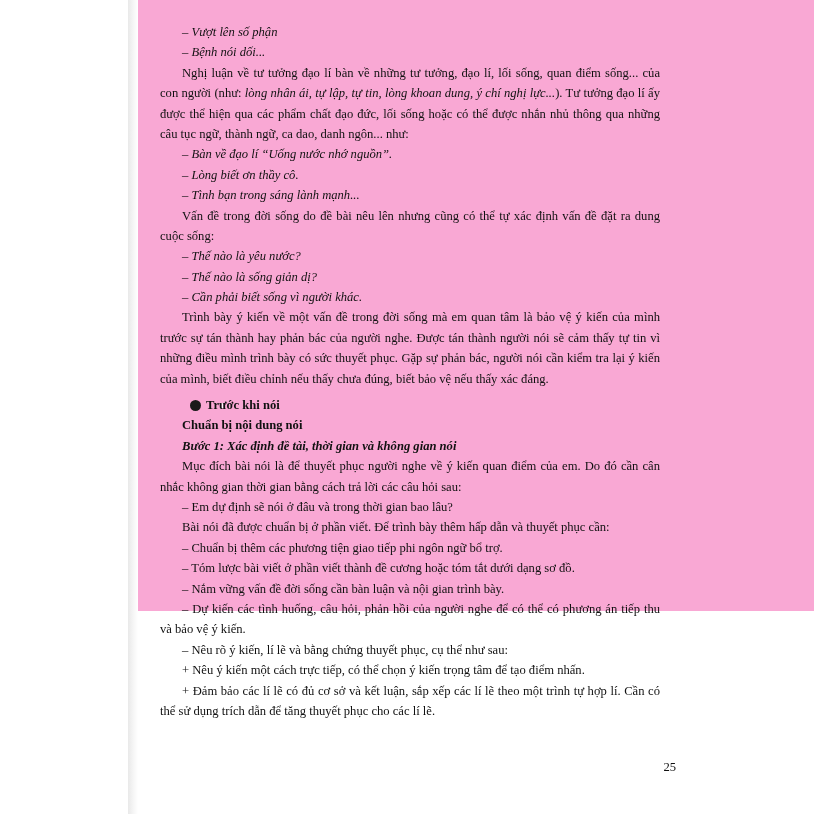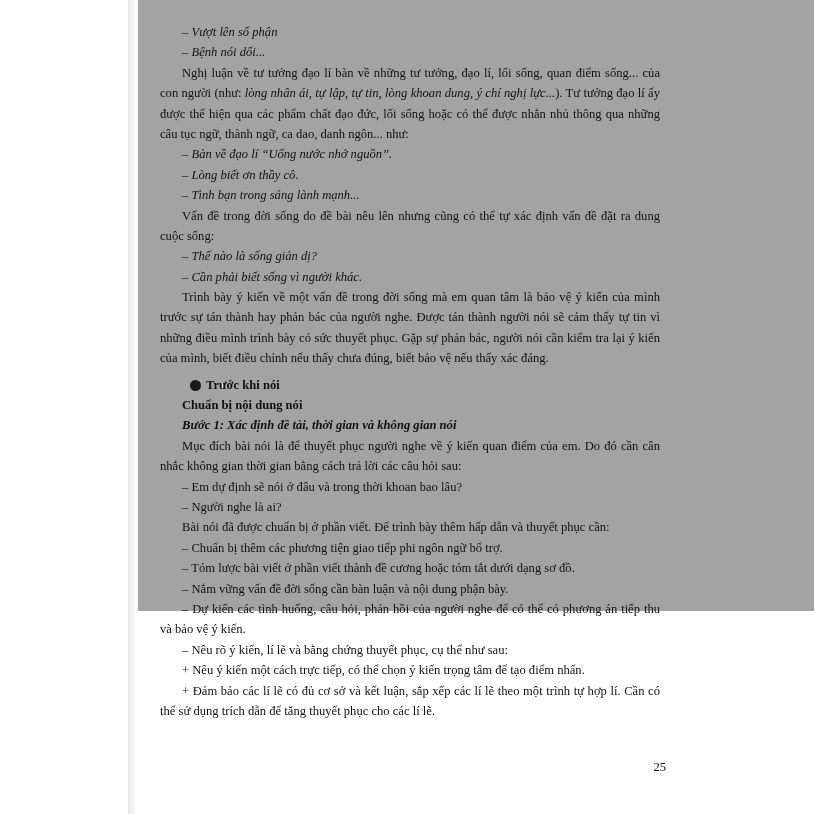--- a/index.html
+++ b/index.html
@@ -11,21 +11,21 @@
     height: 814px;
     background: #ffffff;
     font-family: "Liberation Serif", serif;
     color: #111111;
     overflow: hidden;
   }
   .page {
     position: relative;
     width: 814px;
     height: 611px;
-    background: #a3a3a3;
+    background: #f9a8d4;
     box-sizing: border-box;
   }
   
   .spine {
     position: absolute;
     left: 0;
     top: 0;
     width: 136px;
     height: 814px;
     background: #ffffff;
@@ -84,21 +84,21 @@
     font-weight: bold;
     text-indent: 22px;
   }
   .step {
     font-style: italic;
     font-weight: bold;
     text-indent: 22px;
   }
   .pagenum {
     position: absolute;
-    right: 148px;
+    right: 138px;
     top: 760px;
     font-size: 12.6px;
     font-family: "Liberation Serif", serif;
   }
   .gap-md { height: 6px; }
 </style>
 </head>
 <body>
 
 <div class="page">
@@ -113,46 +113,46 @@
     <p class="ind">
       <span>Nghị luận về tư tưởng đạo lí bàn về những tư tưởng, đạo lí, lối sống, quan điểm sống... của con người (như: </span><span class="it">lòng nhân ái, tự lập, tự tin, lòng khoan dung, ý chí nghị lực...</span><span>). Tư tưởng đạo lí ấy được thể hiện qua các phẩm chất đạo đức, lối sống hoặc có thể được nhắn nhủ thông qua những câu tục ngữ, thành ngữ, ca dao, danh ngôn... như:</span>
     </p>
 
     <p class="dash">– Bàn về đạo lí “Uống nước nhớ nguồn”.</p>
     <p class="dash">– Lòng biết ơn thầy cô.</p>
     <p class="dash">– Tình bạn trong sáng lành mạnh...</p>
 
     <p class="ind">Vấn đề trong đời sống do đề bài nêu lên nhưng cũng có thể tự xác định vấn đề đặt ra dung cuộc sống:</p>
 
+    <p class="dash">– Thế nào là yêu nước?</p>
     <p class="dash">– Thế nào là sống giản dị?</p>
     <p class="dash">– Cần phải biết sống vì người khác.</p>
 
     <p class="ind">Trình bày ý kiến về một vấn đề trong đời sống mà em quan tâm là bảo vệ ý kiến của mình trước sự tán thành hay phản bác của người nghe. Được tán thành người nói sẽ cảm thấy tự tin vì những điều mình trình bày có sức thuyết phục. Gặp sự phản bác, người nói cần kiểm tra lại ý kiến của mình, biết điều chỉnh nếu thấy chưa đúng, biết bảo vệ nếu thấy xác đáng.</p>
 
     <div class="gap-md"></div>
 
     <p class="heading-num">
       <span class="circ">1</span><span>Trước khi nói</span>
     </p>
 
     <p class="sub-head">Chuẩn bị nội dung nói</p>
 
     <p class="step">Bước 1: Xác định đề tài, thời gian và không gian nói</p>
 
     <p class="ind">Mục đích bài nói là để thuyết phục người nghe về ý kiến quan điểm của em. Do đó cần cân nhắc không gian thời gian bằng cách trả lời các câu hỏi sau:</p>
 
-    <p class="plus">– Em dự định sẽ nói ở đâu và trong thời khoan bao lâu?</p>
-    <p class="plus">– Người nghe là ai?</p>
+    <p class="plus">– Em dự định sẽ nói ở đâu và trong thời gian bao lâu?</p>
 
 
     <p class="ind">Bài nói đã được chuẩn bị ở phần viết. Để trình bày thêm hấp dẫn và thuyết phục cần:</p>
 
     <p class="plus">– Chuẩn bị thêm các phương tiện giao tiếp phi ngôn ngữ bổ trợ.</p>
     <p class="plus">– Tóm lược bài viết ở phần viết thành đề cương hoặc tóm tắt dưới dạng sơ đồ.</p>
-    <p class="plus">– Nắm vững vấn đề đời sống cần bàn luận và nội dung phận bày.</p>
+    <p class="plus">– Nắm vững vấn đề đời sống cần bàn luận và nội gian trình bày.</p>
     <p class="plus">– Dự kiến các tình huống, câu hỏi, phản hồi của người nghe để có thể có phương án tiếp thu và bảo vệ ý kiến.</p>
     <p class="plus">– Nêu rõ ý kiến, lí lẽ và bằng chứng thuyết phục, cụ thể như sau:</p>
     <p class="plus">+ Nêu ý kiến một cách trực tiếp, có thể chọn ý kiến trọng tâm để tạo điểm nhấn.</p>
     <p class="plus">+ Đảm bảo các lí lẽ có đủ cơ sở và kết luận, sắp xếp các lí lẽ theo một trình tự hợp lí. Cần có thể sử dụng trích dẫn để tăng thuyết phục cho các lí lẽ.</p>
 
   </div>
 
   <div class="pagenum">25</div>
 </div>
 

